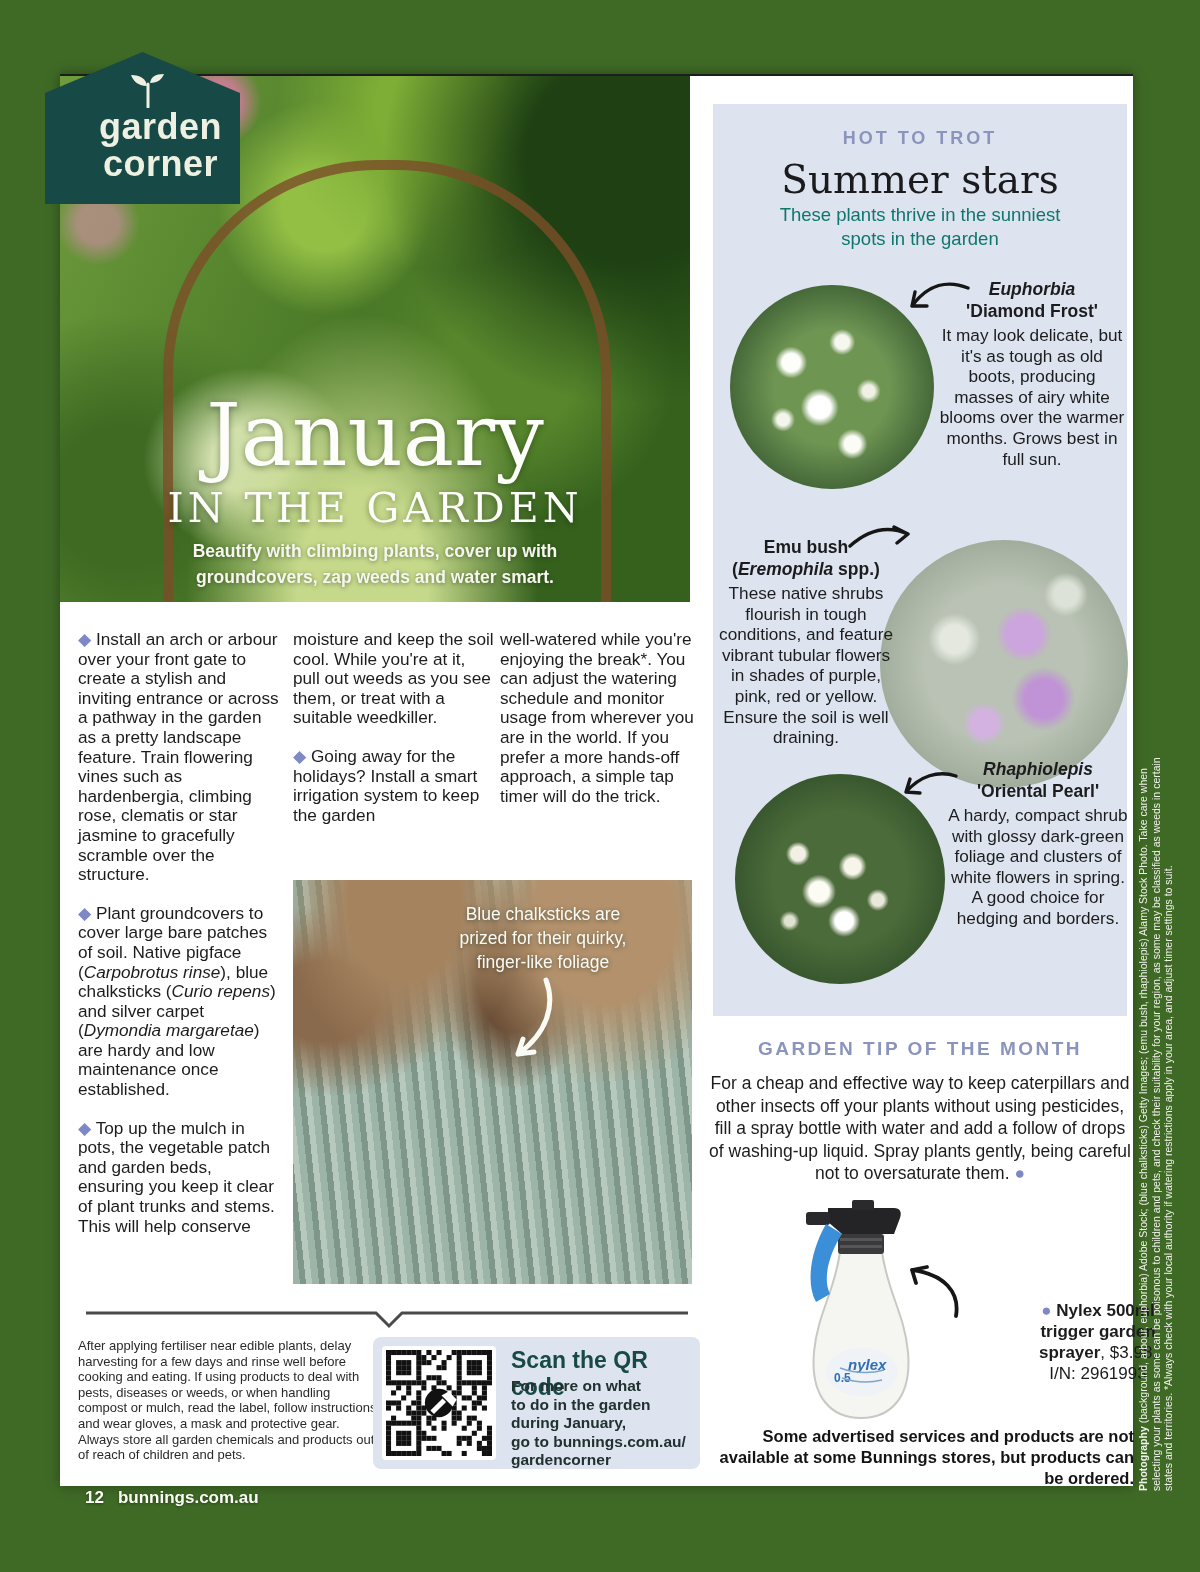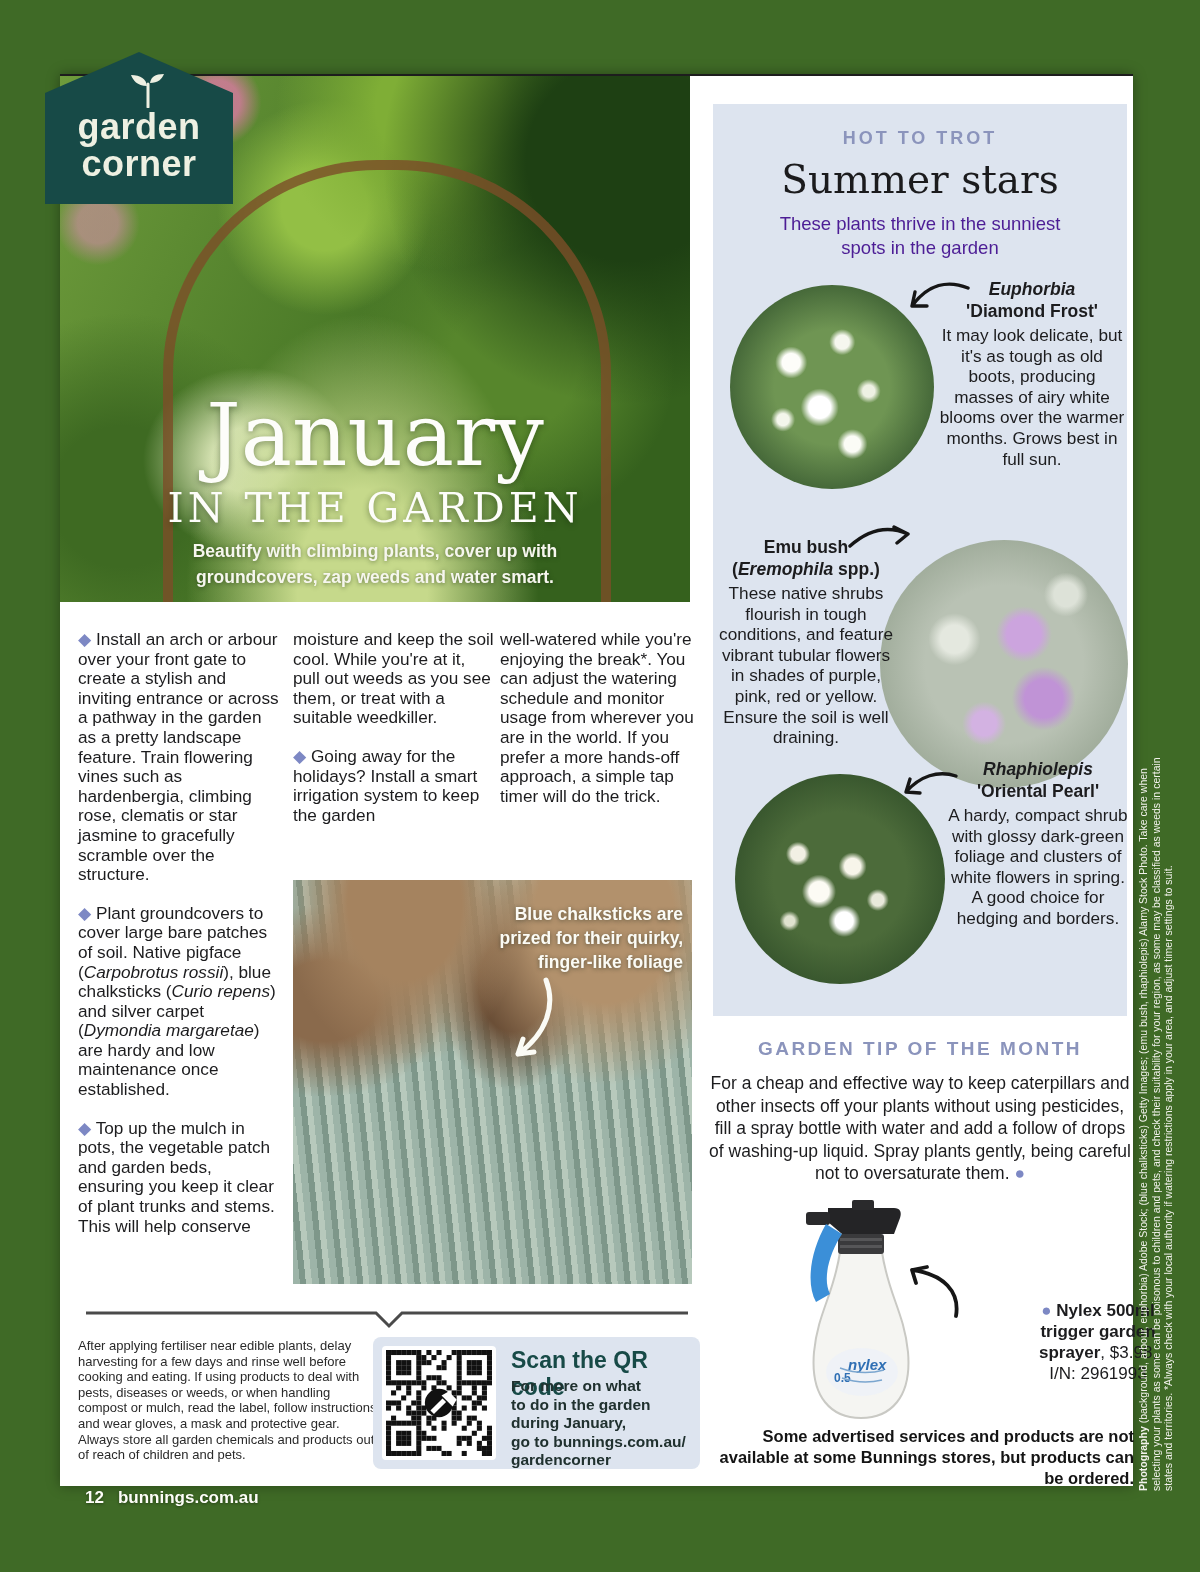--- a/index.html
+++ b/index.html
@@ -15,22 +15,22 @@
       radial-gradient(circle at 27% 99%, #ecb9cd 0 36px, rgba(236,185,205,0) 70px),
       radial-gradient(circle at 50% 98%, #f6f0e4 0 42px, rgba(246,240,228,0) 86px),
       radial-gradient(circle at 70% 100%, #f3e4ec 0 34px, rgba(243,228,236,0) 66px),
       radial-gradient(circle at 88% 98%, #dc            0px, rgba(0,0,0,0) 0px),
       radial-gradient(ellipse at 100% 55%, #16290f 0 90px, rgba(22,41,15,0) 240px),
       radial-gradient(ellipse at 0% 60%, #2b4e1c 0 60px, rgba(43,78,28,0) 160px),
       linear-gradient(100deg, #5c8a38 0%, #47762c 30%, #335c1f 62%, #23431a 100%);}
   .page{position:absolute;left:60px;top:74px;width:1073px;height:1410px;background:#ffffff;
     border-top:2px solid #1d1d1d;box-shadow:0 0 12px rgba(0,0,0,.35);}
   
-  .badge{position:absolute;left:45px;top:52px;width:188px;height:152px;background:#174a47;
-    clip-path:polygon(0 27%,50% 0,100% 27%,100% 100%,0 100%);z-index:6;text-align:center;}
+  .badge{position:absolute;left:45px;top:52px;width:159px;height:152px;background:#174a47;
+    clip-path:polygon(0 27%,50% 0,100% 27%,100% 100%,0 100%);z-index:6;text-align:center;padding-left:36px;}
   .badge .txt{color:#eef0e2;font-weight:700;font-size:36px;line-height:37px;letter-spacing:.5px;
     margin-top:56px;}
   .badge svg{position:absolute;left:84px;top:22px;}
   
   .hero{position:absolute;left:0;top:0;width:630px;height:526px;overflow:hidden;
     background-image:
       radial-gradient(circle at 14% 11%, rgba(209,79,146,.9) 0 36px, rgba(209,79,146,0) 64px),
       radial-gradient(circle at 25% 5%, rgba(226,120,170,.75) 0 22px, rgba(226,120,170,0) 44px),
       radial-gradient(circle at 6% 28%, rgba(222,140,180,.55) 0 20px, rgba(222,140,180,0) 42px),
       radial-gradient(ellipse at 48% 98%, #c6d98b 0 14%, rgba(198,217,139,0) 38%),
@@ -60,28 +60,28 @@
   .c3{left:440px;width:196px;}
   
   .chalk{position:absolute;left:233px;top:804px;width:399px;height:404px;overflow:hidden;
     background-image:
       radial-gradient(ellipse at 78% 10%, #b2916c 0 16%, rgba(178,145,108,0) 32%),
       radial-gradient(ellipse at 28% 6%, #a5835f 0 14%, rgba(165,131,95,0) 30%),
       radial-gradient(ellipse at 55% 26%, #6b4f37 0 11%, rgba(107,79,55,0) 25%),
       radial-gradient(ellipse at 8% 30%, #8a6a4c 0 10%, rgba(138,106,76,0) 24%),
       repeating-linear-gradient(84deg, #9db4a8 0 7px, #7e978a 7px 13px, #b7c9bc 13px 19px),
       linear-gradient(180deg,#8a6f52,#7d9a8a 45%,#8aa796);}
-  .chalk-cap{position:absolute;left:110px;top:22px;width:280px;text-align:right;color:#fbfbf5;
-    font-size:17.5px;font-weight:700;line-height:24px;white-space:pre-line;
+  .chalk-cap{position:absolute;left:110px;top:22px;width:280px;text-align:center;color:#fbfbf5;
+    font-size:17.5px;font-weight:400;line-height:24px;white-space:pre-line;
     text-shadow:0 1px 4px rgba(30,40,30,.55);}
   
   .panel{position:absolute;left:653px;top:28px;width:414px;height:912px;background:#dde4ef;}
   .kicker{margin-top:24px;text-align:center;color:#8b94bc;font-weight:700;font-size:18px;letter-spacing:3px;}
   .panel-title{margin-top:8px;text-align:center;color:#1b1b1d;font-family:"DejaVu Serif",serif;font-size:39px;}
-  .panel-intro{margin-top:10px;text-align:center;color:#4c1d95;font-size:18.5px;line-height:24px;white-space:pre-line;}
+  .panel-intro{margin-top:1px;text-align:center;color:#0f766e;font-size:18.5px;line-height:24px;white-space:pre-line;}
   .pcircle{position:absolute;border-radius:50%;}
   .c-euphorbia{left:17px;top:181px;width:204px;height:204px;
     background-image:
       radial-gradient(circle at 30% 38%, #fdfdf9 0 9px, rgba(253,253,249,0) 16px),
       radial-gradient(circle at 55% 28%, #f6f7ef 0 7px, rgba(246,247,239,0) 13px),
       radial-gradient(circle at 44% 60%, #ffffff 0 11px, rgba(255,255,255,0) 19px),
       radial-gradient(circle at 68% 52%, #eef1e3 0 6px, rgba(238,241,227,0) 12px),
       radial-gradient(circle at 26% 66%, #f4f6ec 0 6px, rgba(244,246,236,0) 12px),
       radial-gradient(circle at 60% 78%, #fbfcf6 0 8px, rgba(251,252,246,0) 15px),
       radial-gradient(circle at 50% 50%, #6f9553 0 40%, #3c5e33 78%, #2e4b28 100%);}
@@ -147,21 +147,21 @@
   <div class="hero">
     <div class="arch"></div>
     <div class="hero-title">January</div>
     <div class="hero-sub">IN THE GARDEN</div>
     <div class="hero-tag">Beautify with climbing plants, cover up with
 groundcovers, zap weeds and water smart.</div>
   </div>
 
   <div class="col c1">
     <p><span style="color: rgb(125, 136, 196);">◆ </span><span>Install an arch or arbour over your front gate to create a stylish and inviting entrance or across a pathway in the garden as a pretty landscape feature. Train flowering vines such as hardenbergia, climbing rose, clematis or star jasmine to gracefully scramble over the structure.</span></p>
-    <p><span style="color: rgb(125, 136, 196);">◆ </span><span>Plant groundcovers to cover large bare patches of soil. Native pigface (</span><span class="i">Carpobrotus rossii</span><span>), blue chalksticks (</span><span class="i">Curio repens</span><span>) and silver carpet (</span><span class="i">Dymondia margaretae</span><span>) are hardy and low maintenance once established.</span></p>
+    <p><span style="color: rgb(125, 136, 196);">◆ </span><span>Plant groundcovers to cover large bare patches of soil. Native pigface (</span><span class="i">Carpobrotus rinse</span><span>), blue chalksticks (</span><span class="i">Curio repens</span><span>) and silver carpet (</span><span class="i">Dymondia margaretae</span><span>) are hardy and low maintenance once established.</span></p>
     <p><span style="color: rgb(125, 136, 196);">◆ </span><span>Top up the mulch in pots, the vegetable patch and garden beds, ensuring you keep it clear of plant trunks and stems. This will help conserve</span></p>
   </div>
   <div class="col c2">
     <p>moisture and keep the soil cool. While you're at it, pull out weeds as you see them, or treat with a suitable weedkiller.</p>
     <p><span style="color: rgb(125, 136, 196);">◆ </span><span>Going away for the holidays? Install a smart irrigation system to keep the garden</span></p>
   </div>
   <div class="col c3">
     <p>well-watered while you're enjoying the break*. You can adjust the watering schedule and monitor usage from wherever you are in the world. If you prefer a more hands-off approach, a simple tap timer will do the trick.</p>
   </div>
 

